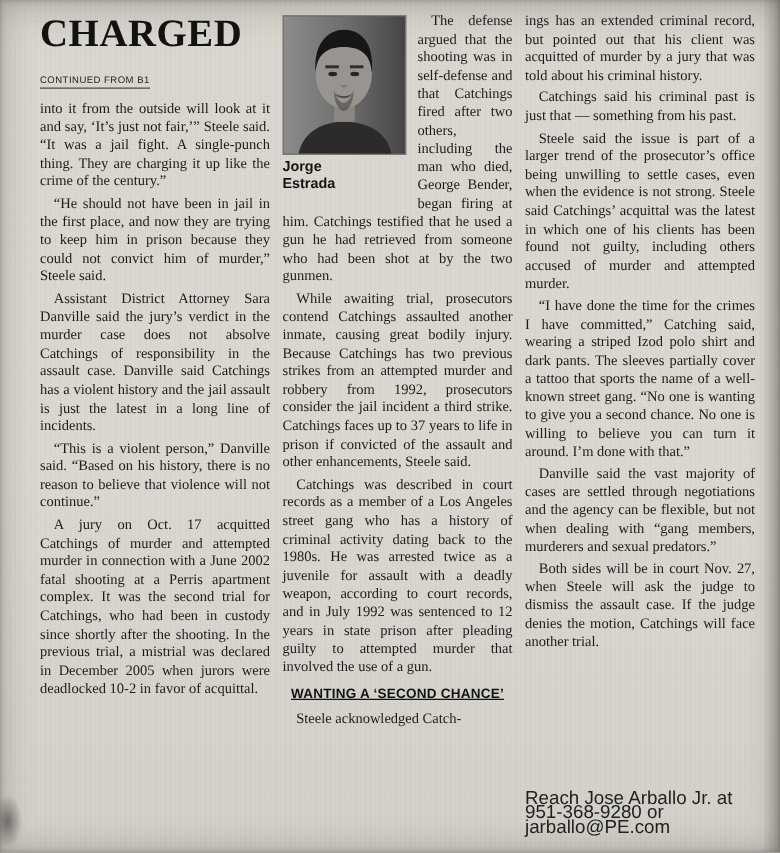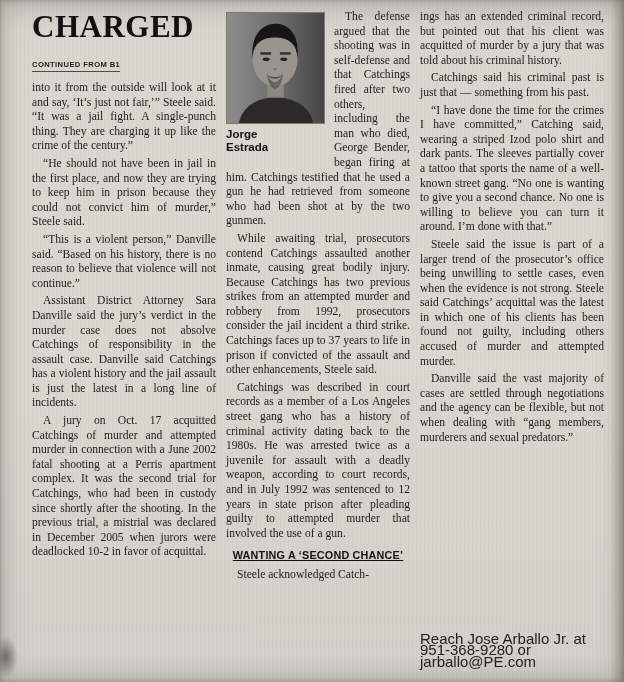--- a/index.html
+++ b/index.html
@@ -41,21 +41,21 @@
     hyphens: auto;
   }
   p.noindent { text-indent: 0; }
 
   .headline {
     font-family: "Liberation Serif", serif; font-weight: bold;
     font-size: 31px; line-height: 33px; letter-spacing: .5px;
     color: #131210; margin: 0 0 10px 0;
   }
   .continued {
-    font-family: "Liberation Sans", sans-serif; font-weight: bold;
+    font-family: "Liberation Sans", sans-serif; font-weight: normal;
     font-size: 7.6px; letter-spacing: .4px; color: #23221e;
     display: inline-block; border-bottom: 1.5px solid #4e4b45;
     padding-bottom: 2px; margin: 0 0 9px 0;
   }
   .subhead {
     font-family: "Liberation Sans", sans-serif; font-weight: bold;
     font-size: 10.8px; letter-spacing: .2px; text-align: center;
     text-decoration: underline; color: #13120e;
     margin: 8px 0 7px 0;
   }
@@ -85,22 +85,22 @@
 
   <div class="cols">
 
     <div class="col col1">
       <h1 class="headline">CHARGED</h1>
       <div>
         <span class="continued">CONTINUED FROM B1</span>
       </div>
       <p class="noindent">into it from the outside will look at it and say, ‘It’s just not fair,’” Steele said. “It was a jail fight. A single-punch thing. They are charging it up like the crime of the century.”</p>
       <p>“He should not have been in jail in the first place, and now they are trying to keep him in prison because they could not convict him of murder,” Steele said.</p>
+      <p>Assistant District Attorney Sara Danville said the jury’s verdict in the murder case does not absolve Catchings of responsibility in the assault case. Danville said Catchings has a violent history and the jail assault is just the latest in a long line of incidents.</p>
       <p>“This is a violent person,” Danville said. “Based on his history, there is no reason to believe that violence will not continue.”</p>
-      <p>Assistant District Attorney Sara Danville said the jury’s verdict in the murder case does not absolve Catchings of responsibility in the assault case. Danville said Catchings has a violent history and the jail assault is just the latest in a long line of incidents.</p>
       <p>A jury on Oct. 17 acquitted Catchings of murder and attempted murder in connection with a June 2002 fatal shooting at a Perris apartment complex. It was the second trial for Catchings, who had been in custody since shortly after the shooting. In the previous trial, a mistrial was declared in December 2005 when jurors were deadlocked 10-2 in favor of acquittal.</p>
     </div>
 
     <div class="col col2">
       <div class="flow">
         <div class="photo-box">
           <svg class="photo-frame" viewBox="0 0 99 112" preserveAspectRatio="none" role="img">
             <defs>
               <linearGradient id="pbg" x1="0" y1="0" x2="1" y2="0">
                 <stop offset="0" stop-color="#8c8c8c"></stop>
@@ -130,20 +130,21 @@
       </div>
       <p>While awaiting trial, prosecutors contend Catchings assaulted another inmate, causing great bodily injury. Because Catchings has two previous strikes from an attempted murder and robbery from 1992, prosecutors consider the jail incident a third strike. Catchings faces up to 37 years to life in prison if convicted of the assault and other enhancements, Steele said.</p>
       <p>Catchings was described in court records as a member of a Los Angeles street gang who has a history of criminal activity dating back to the 1980s. He was arrested twice as a juvenile for assault with a deadly weapon, according to court records, and in July 1992 was sentenced to 12 years in state prison after pleading guilty to attempted murder that involved the use of a gun.</p>
       <h2 class="subhead">WANTING A ‘SECOND CHANCE’</h2>
       <p>Steele acknowledged Catch-</p>
     </div>
 
     <div class="col col3">
       <p class="noindent">ings has an extended criminal record, but pointed out that his client was acquitted of murder by a jury that was told about his criminal history.</p>
       <p>Catchings said his criminal past is just that — something from his past.</p>
+      <p>Steele said the issue is part of a larger trend of the prosecutor’s office being unwilling to settle cases, even when the evidence is not strong. Steele said Catchings’ acquittal was the latest in which one of his clients has been found not guilty, including others accused of murder and attempted murder.</p>
       <p>“I have done the time for the crimes I have committed,” Catching said, wearing a striped Izod polo shirt and dark pants. The sleeves partially cover a tattoo that sports the name of a well-known street gang. “No one is wanting to give you a second chance. No one is willing to believe you can turn it around. I’m done with that.”</p>
-      <p>Steele said the issue is part of a larger trend of the prosecutor’s office being unwilling to settle cases, even when the evidence is not strong. Steele said Catchings’ acquittal was the latest in which one of his clients has been found not guilty, including others accused of murder and attempted murder.</p>
       <p>Danville said the vast majority of cases are settled through negotiations and the agency can be flexible, but not when dealing with “gang members, murderers and sexual predators.”</p>
+      <p>Both sides will be in court Nov. 27, when Steele will ask the judge to dismiss the assault case. If the judge denies the motion, Catchings will face another trial.</p>
       <div class="contact">Reach Jose Arballo Jr. at 951-368-9280 or jarballo@PE.com</div>
     </div>
 
   </div>
 </div>
 
 </body></html>

